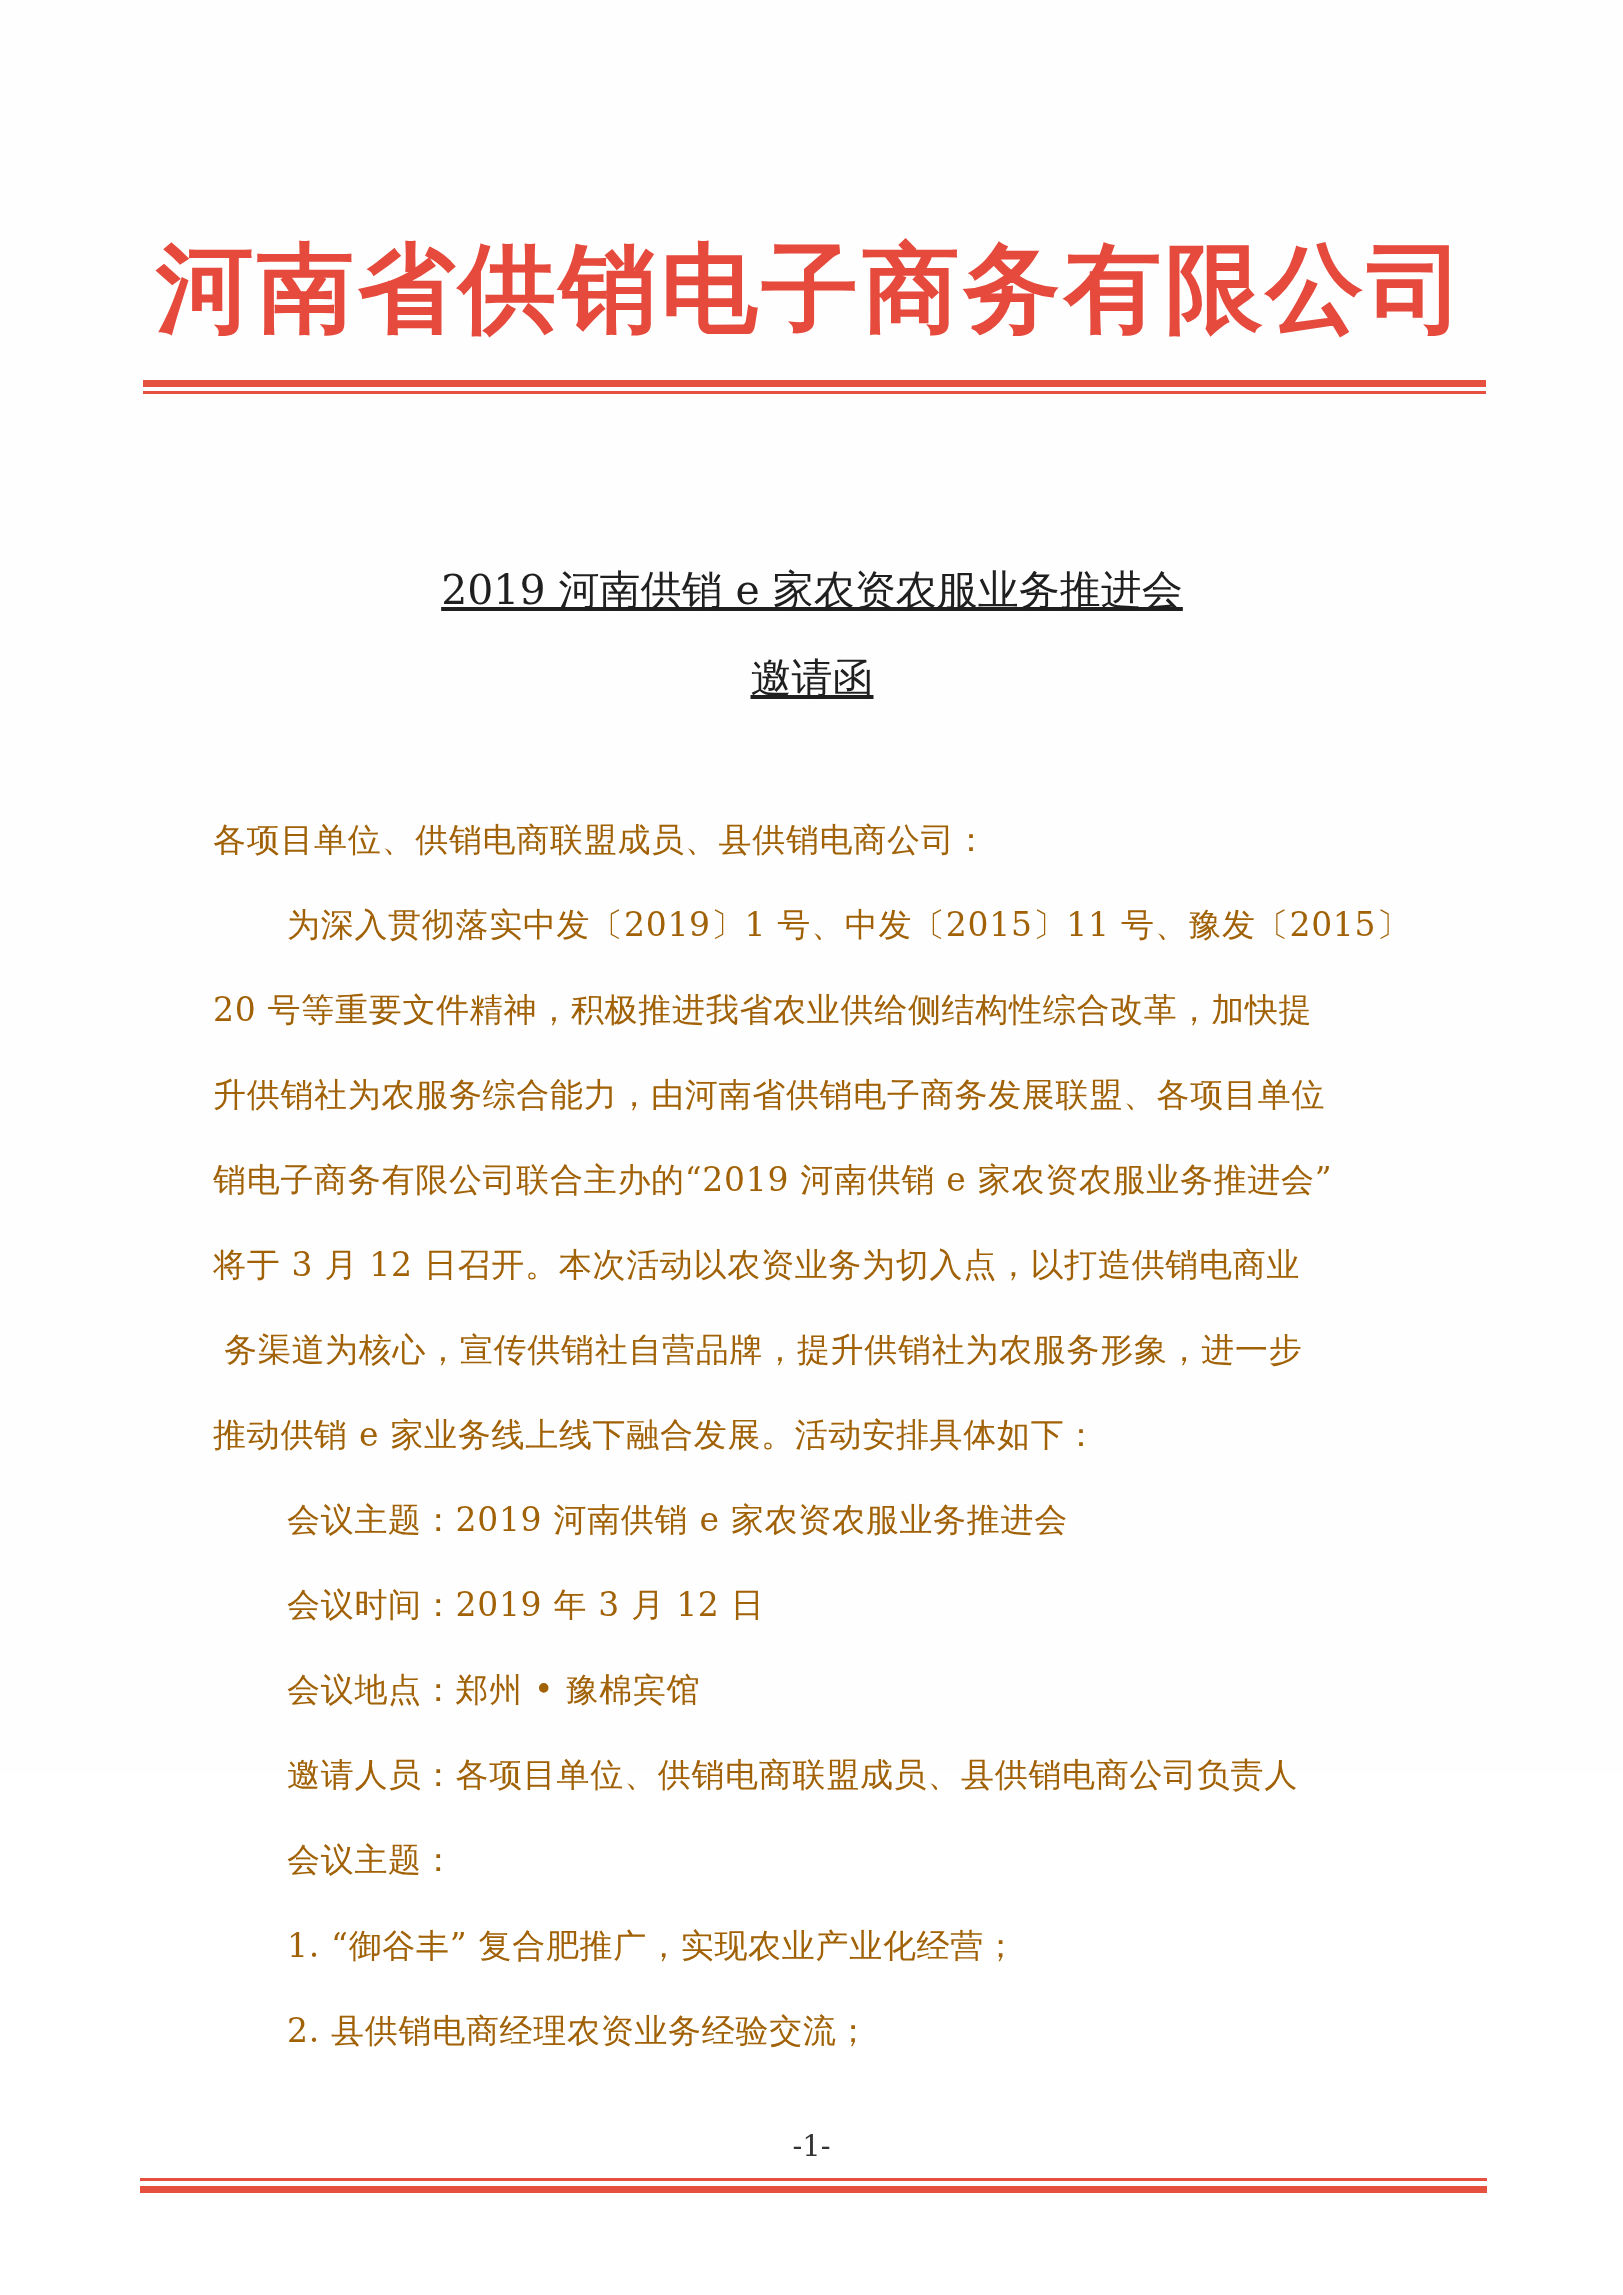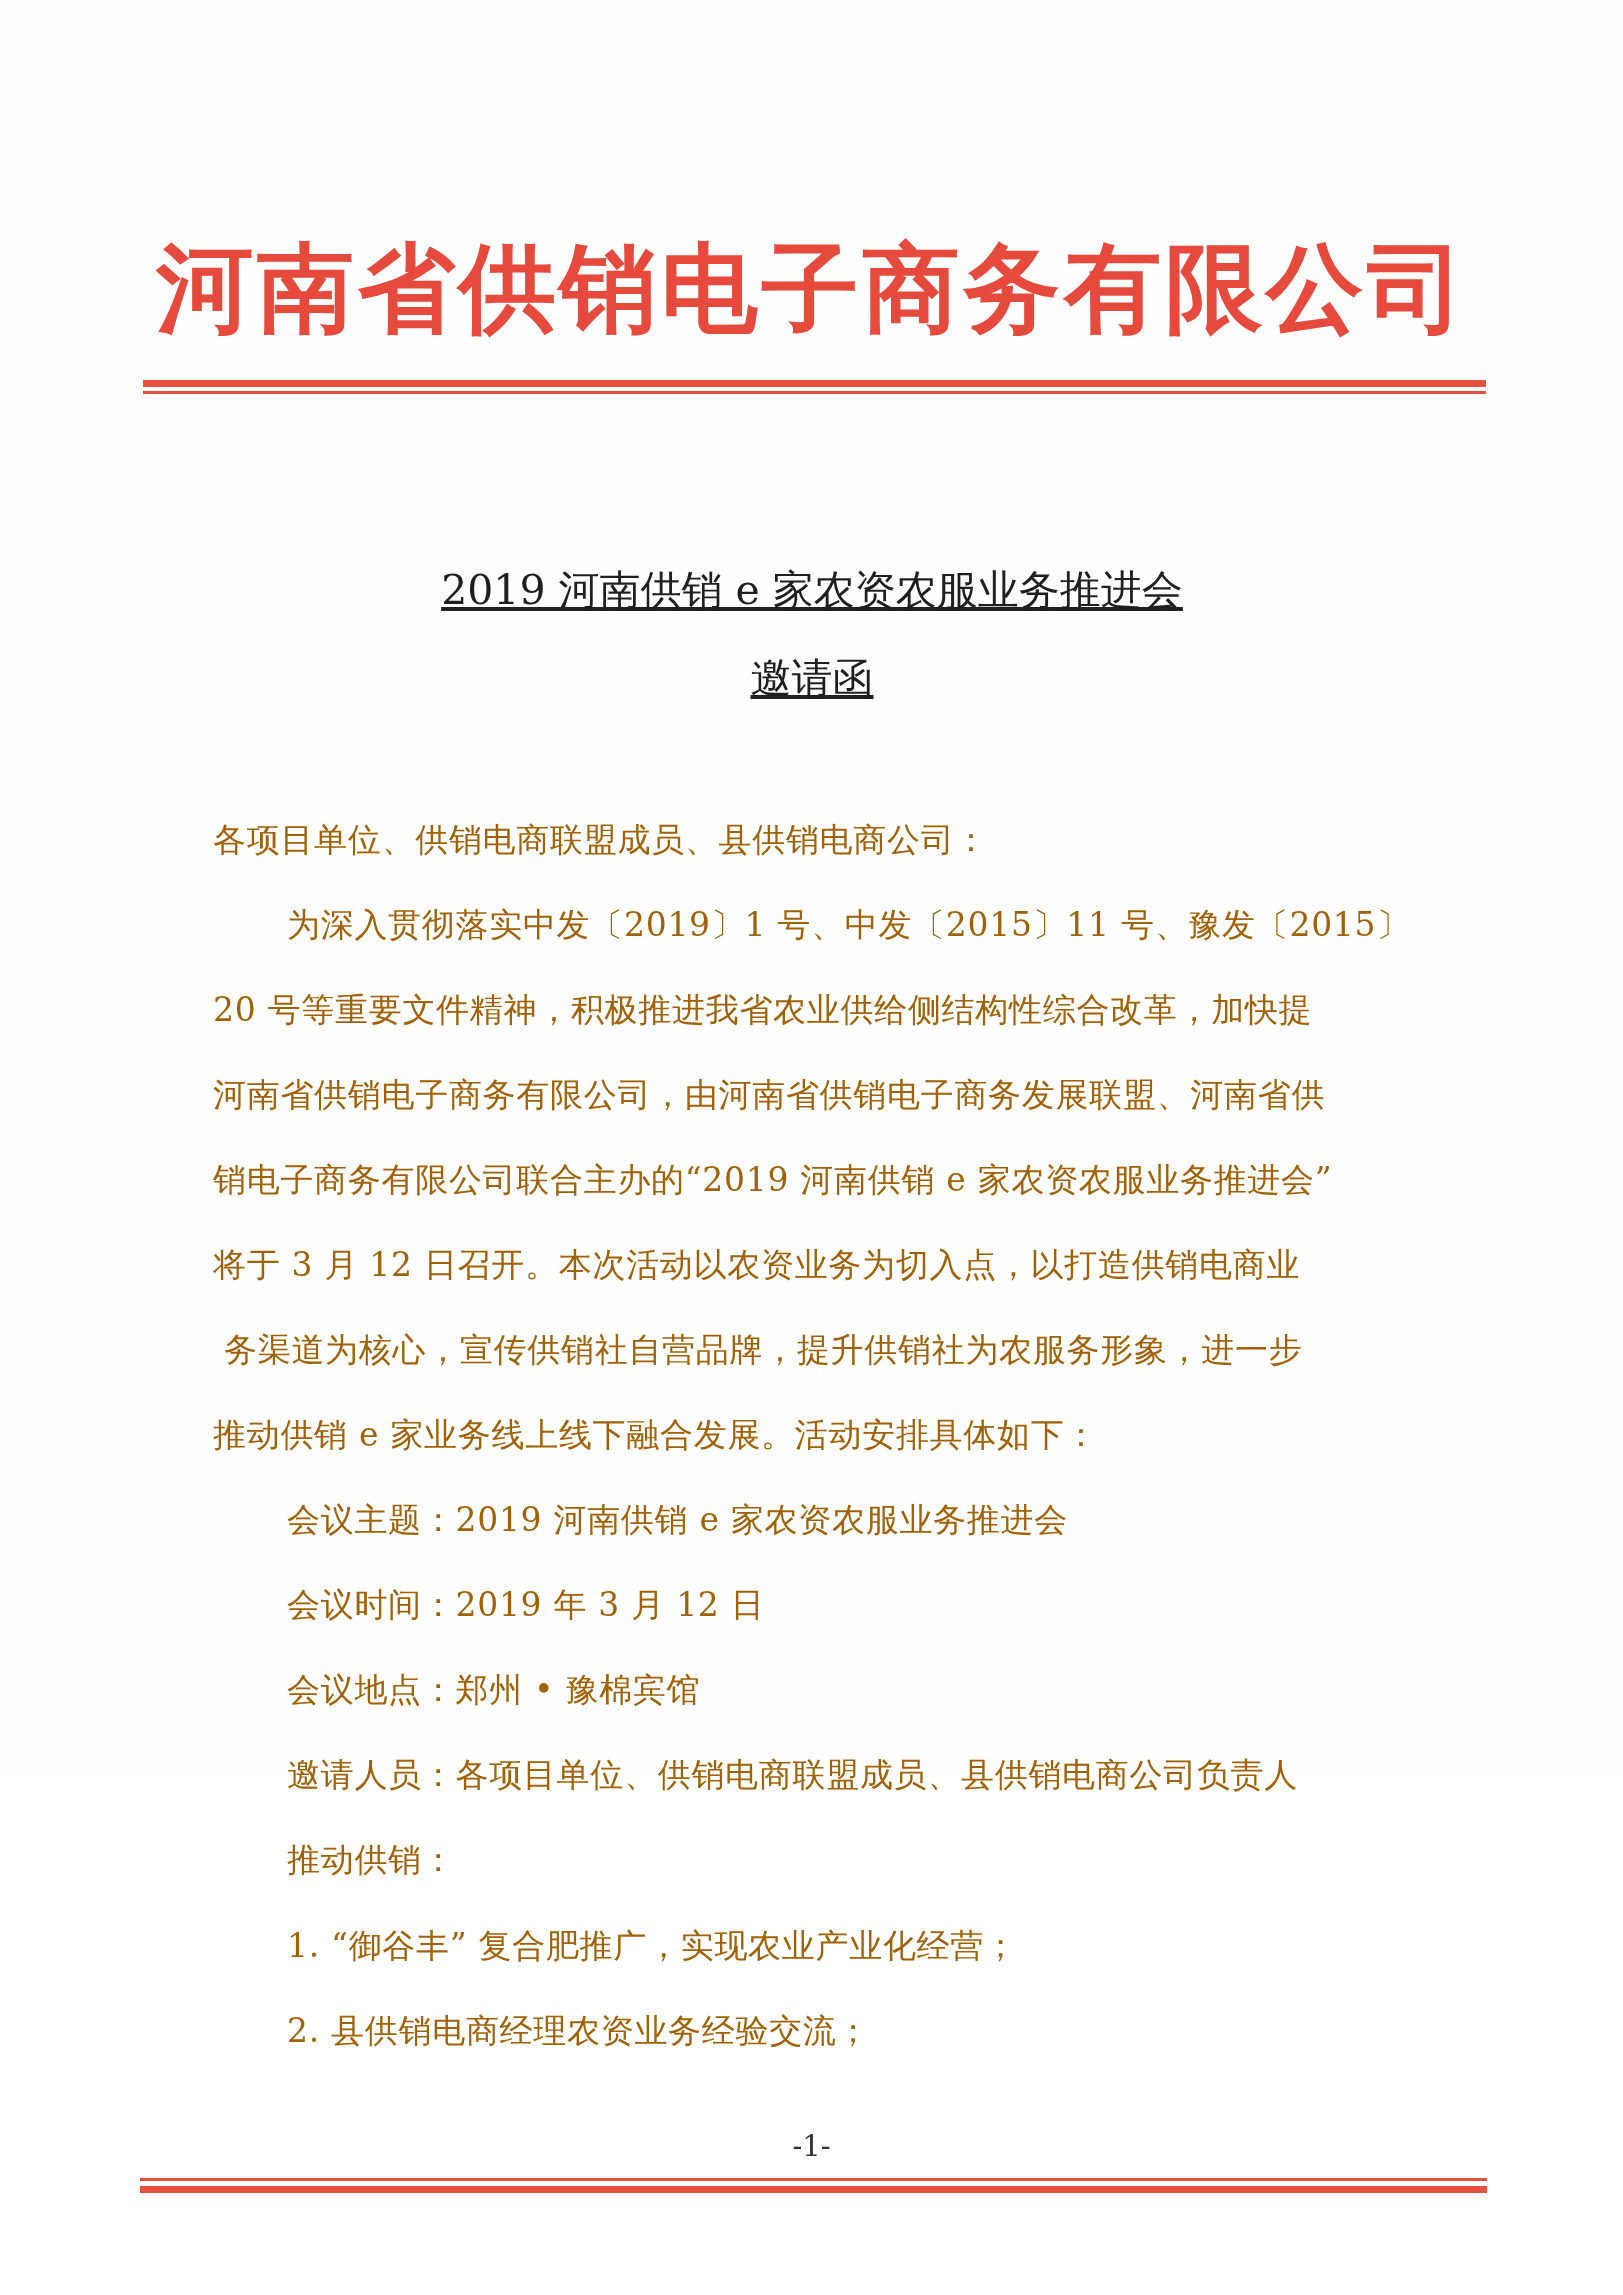--- a/index.html
+++ b/index.html
@@ -87,31 +87,31 @@
   <div class="rule rule-top-thick"></div>
   <div class="rule rule-top-thin"></div>
 
   <div class="title title-1">2019 河南供销 e 家农资农服业务推进会</div>
   <div class="title title-2">邀请函</div>
 
   <div class="line" style="left:213px; top:817px;">各项目单位、供销电商联盟成员、县供销电商公司：</div>
 
   <div class="line" style="left:287px; top:902px;">为深入贯彻落实中发〔2019〕1 号、中发〔2015〕11 号、豫发〔2015〕</div>
   <div class="line" style="left:213px; top:987px;text-align:center;">20 号等重要文件精神，积极推进我省农业供给侧结构性综合改革，加快提</div>
-  <div class="line" style="left:213px; top:1072px;">河南省供销电子商务有限公司，由河南省供销电子商务发展联盟、河南省供</div>
+  <div class="line" style="left:213px; top:1072px;">升供销社为农服务综合能力，由河南省供销电子商务发展联盟、各项目单位</div>
   <div class="line" style="left:213px; top:1157px;">销电子商务有限公司联合主办的“2019 河南供销 e 家农资农服业务推进会”</div>
   <div class="line" style="left:213px; top:1242px;">将于 3 月 12 日召开。本次活动以农资业务为切入点，以打造供销电商业</div>
   <div class="line" style="left:224px; top:1327px;text-align:right;">务渠道为核心，宣传供销社自营品牌，提升供销社为农服务形象，进一步</div>
   <div class="line" style="left:213px; top:1412px;">推动供销 e 家业务线上线下融合发展。活动安排具体如下：</div>
 
   <div class="line" style="left:287px; top:1497px;">会议主题：2019 河南供销 e 家农资农服业务推进会</div>
   <div class="line" style="left:287px; top:1582px;">会议时间：2019 年 3 月 12 日</div>
   <div class="line" style="left:287px; top:1752px;">邀请人员：各项目单位、供销电商联盟成员、县供销电商公司负责人</div>
   <div class="line" style="left:287px; top:1667px;">会议地点：郑州 • 豫棉宾馆</div>
-  <div class="line" style="left:287px; top:1837px;">推动供销：</div>
+  <div class="line" style="left:287px; top:1837px;">会议主题：</div>
 
   <div class="line" style="left:287px; top:1923px;">1. “御谷丰” 复合肥推广，实现农业产业化经营；</div>
   <div class="line" style="left:287px; top:2008px;">2. 县供销电商经理农资业务经验交流；</div>
 
   <div class="page-number">-1-</div>
 
   <div class="rule rule-bot-thin"></div>
   <div class="rule rule-bot-thick"></div>
 </div>
 

